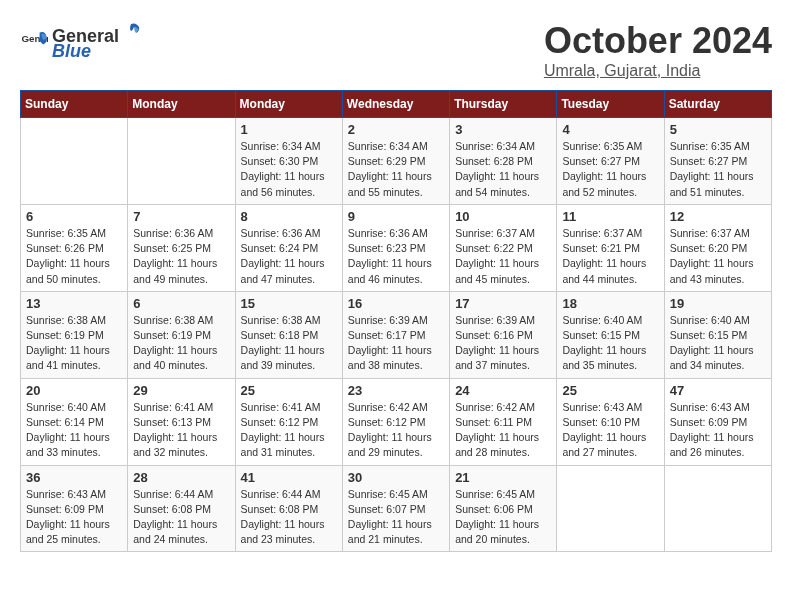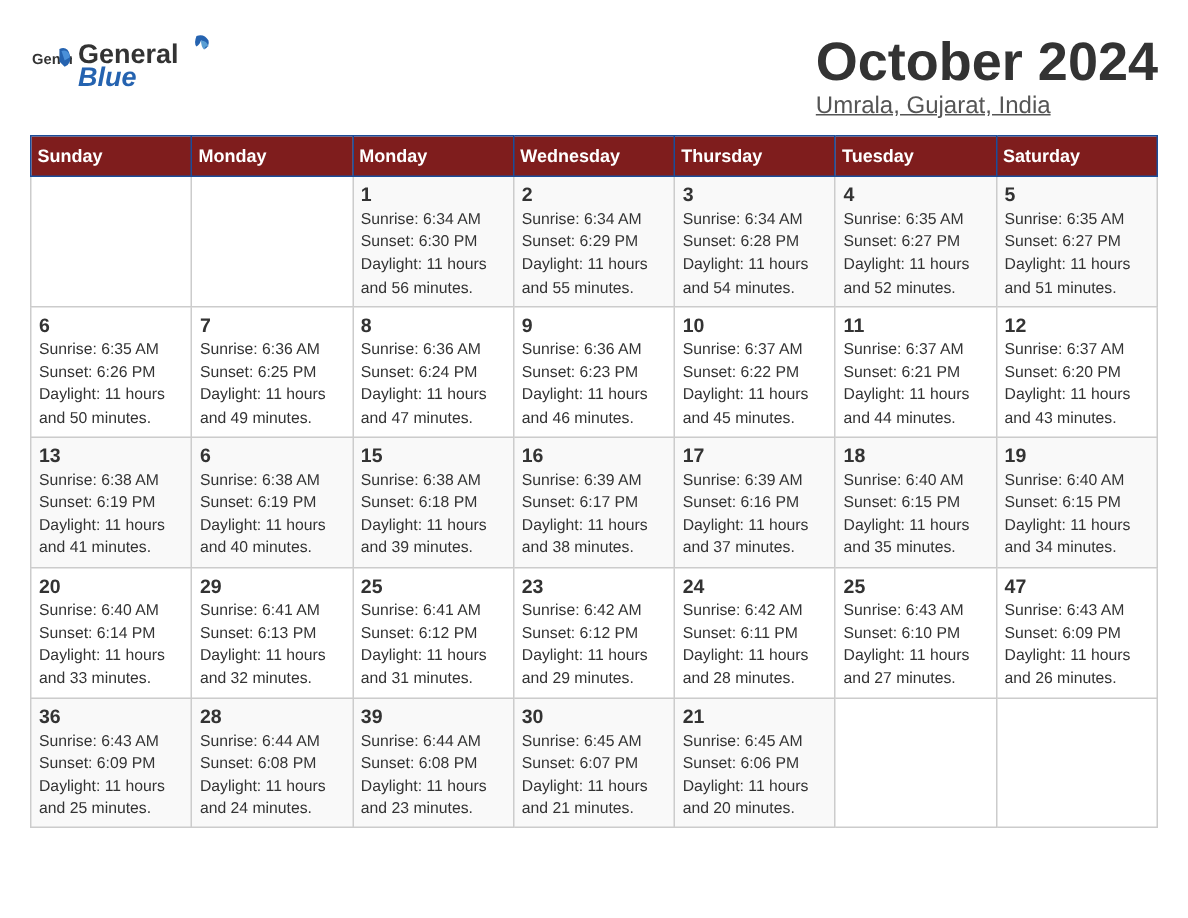--- a/index.html
+++ b/index.html
@@ -302,21 +302,21 @@
 Sunset: 6:09 PM
 Daylight: 11 hours and 25 minutes.</div>
         </td>
         <td>
           <span class="day-number">28</span>
           <div class="day-info" style="white-space: pre-line;">Sunrise: 6:44 AM
 Sunset: 6:08 PM
 Daylight: 11 hours and 24 minutes.</div>
         </td>
         <td>
-          <span class="day-number">39</span>
+          <span class="day-number">41</span>
           <div class="day-info" style="white-space: pre-line;">Sunrise: 6:44 AM
 Sunset: 6:08 PM
 Daylight: 11 hours and 23 minutes.</div>
         </td>
         <td>
           <span class="day-number">30</span>
           <div class="day-info" style="white-space: pre-line;">Sunrise: 6:45 AM
 Sunset: 6:07 PM
 Daylight: 11 hours and 21 minutes.</div>
         </td>

